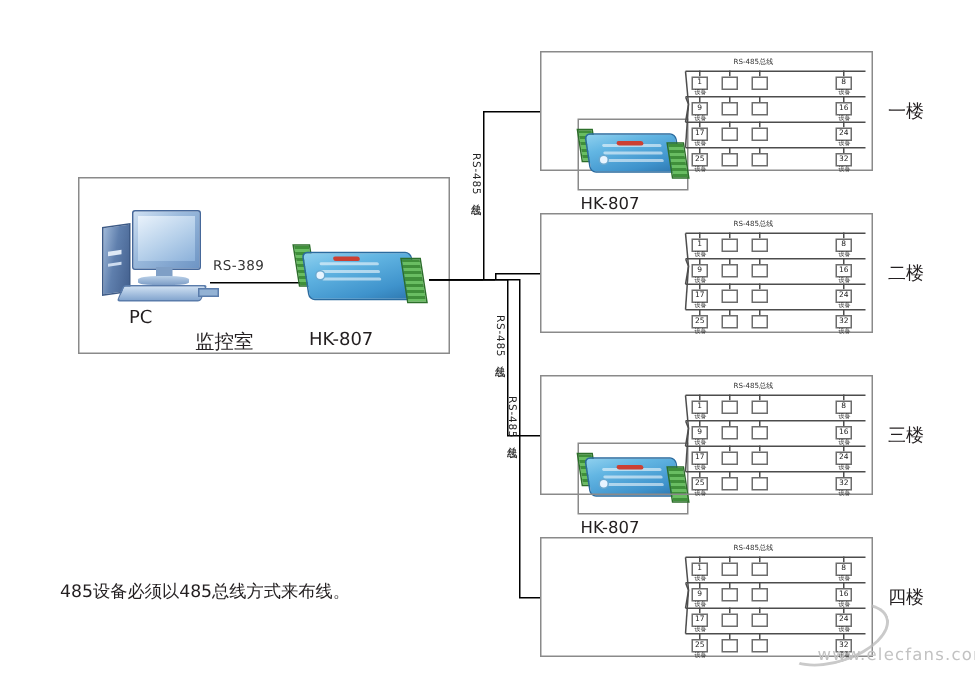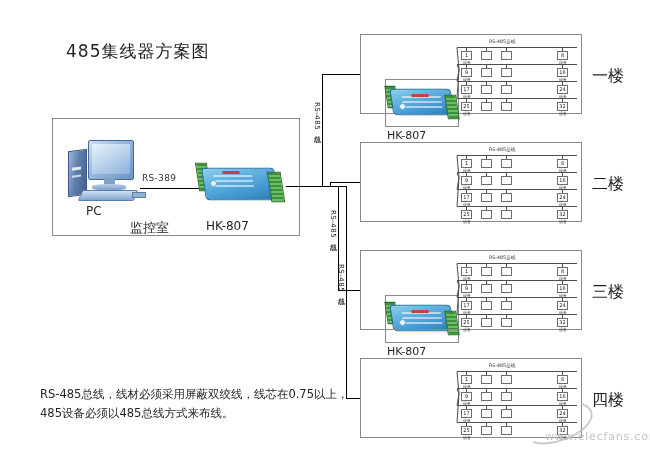--- a/index.html
+++ b/index.html
@@ -236,21 +236,21 @@
   .hk-name {
     position: absolute;
     left: 26px;
     font-size: 11px;
     color: #231f20;
     white-space: nowrap;
   }
   .floor-name {
     position: absolute;
     left: 592px;
-    font-size: 16px;
+    font-size: 12px;
     color: #231f20;
     white-space: nowrap;
   }
   .bus-title {
     position: absolute;
     font-size: 5px;
     color: #333;
     white-space: nowrap;
     transform: scale(.95);
     transform-origin: left center;
@@ -349,21 +349,20 @@
     font-size: 11px;
     color: #c2c2c2;
     letter-spacing: .8px;
   }
 </style>
 </head>
 <body>
 
 <div id="root">
 
-  <div class="title">485集线器方案图</div>
 
   <div class="box" id="monitor-room"></div>
 
   <div class="pc">
     <div class="tower">
       <div class="tower-face"></div>
       <div class="tower-face2"></div>
     </div>
     <div class="monitor">
       <div class="screen"></div>
@@ -670,20 +669,19 @@
       <div class="trunk" style="position: absolute; left: 338px; top: 186px; width: 1px; height: 104px;"></div>
       <div class="trunk" style="position: absolute; left: 338px; top: 290px; width: 22px; height: 1px;"></div>
       <div class="trunk-label" style="left: 328px; top: 210px;">RS-485总线</div>
       <div class="trunk" style="position: absolute; left: 286px; top: 186px; width: 60px; height: 1px;"></div>
       <div class="trunk" style="position: absolute; left: 346px; top: 186px; width: 1px; height: 212px;"></div>
       <div class="trunk" style="position: absolute; left: 346px; top: 398px; width: 14px; height: 1px;"></div>
       <div class="trunk-label" style="left: 336px; top: 264px;">RS-485总线</div>
     </div>
 
   <div class="notes">
-    <div>RS-485总线，线材必须采用屏蔽双绞线，线芯在0.75以上，</div>
     <div>485设备必须以485总线方式来布线。</div>
   </div>
 
   <div class="wm-swoosh"></div>
   <div class="wm-site">www.elecfans.com</div>
 
 </div>
 
 </body></html>

